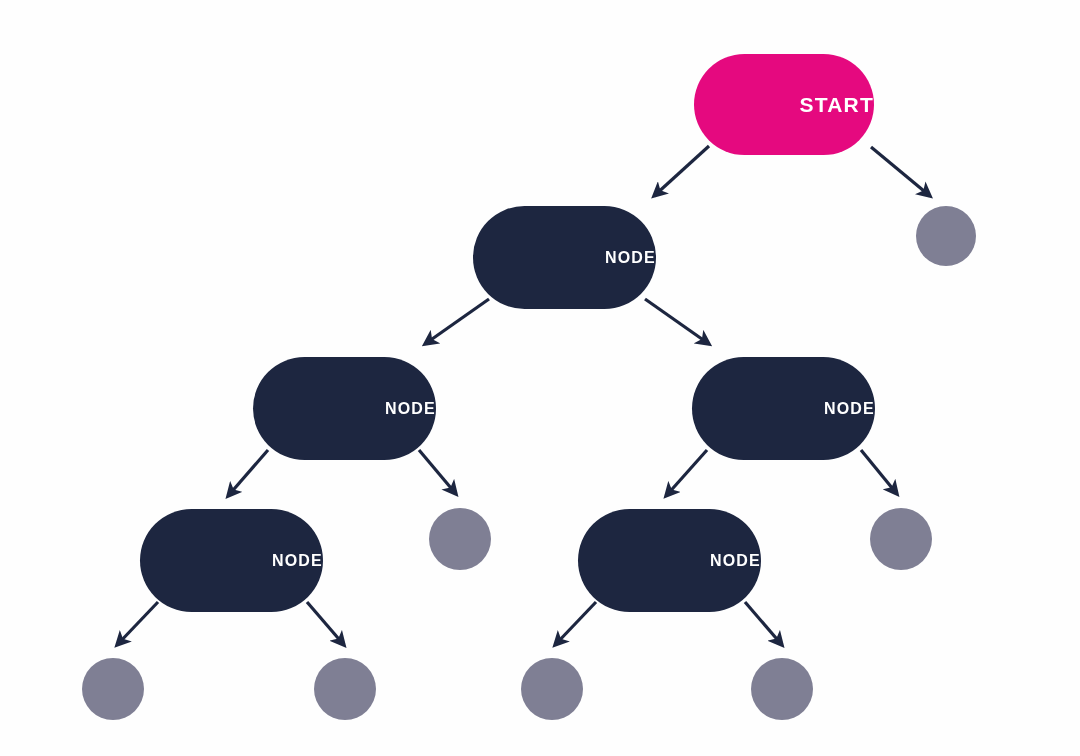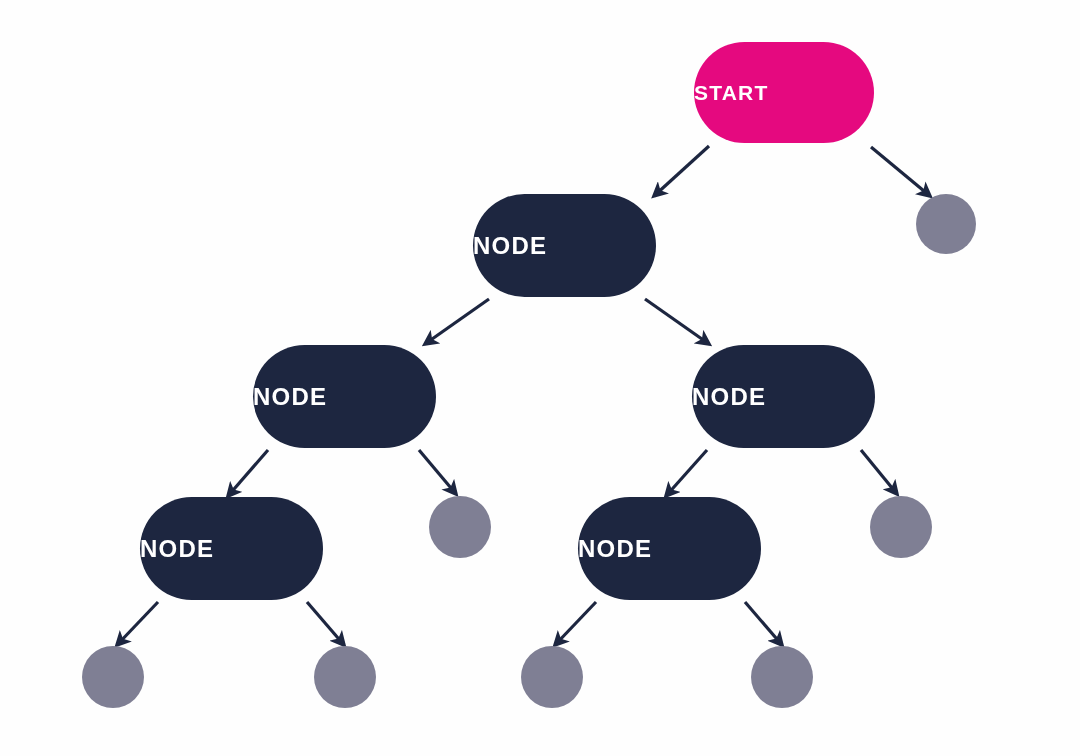--- a/index.html
+++ b/index.html
@@ -23,42 +23,43 @@
     left: 0;
     top: 0;
     width: 1080px;
     height: 756px;
     pointer-events: none;
   }
   .node {
     position: absolute;
     display: flex;
     align-items: center;
-    justify-content: flex-start;
+    justify-content: flex-end;
     box-sizing: border-box;
     color: #ffffff;
     font-family: "Liberation Sans", sans-serif;
     font-weight: bold;
     letter-spacing: 1.2px;
     user-select: none;
+    margin-top: 12px;
   }
   .node-stadium {
     background: #1d2640;
     border-radius: 999px;
   }
   .node-start {
     background: #e5097f;
     border-radius: 999px;
   }
   .node-leaf {
     background: #7f7f94;
     border-radius: 50%;
   }
   .node-label {
-    font-size: 24px;
+    font-size: 16px;
     line-height: 1;
     white-space: nowrap;
   }
   .node-label-start {
     font-size: 21px;
   }
 </style>
 </head>
 <body>
 

